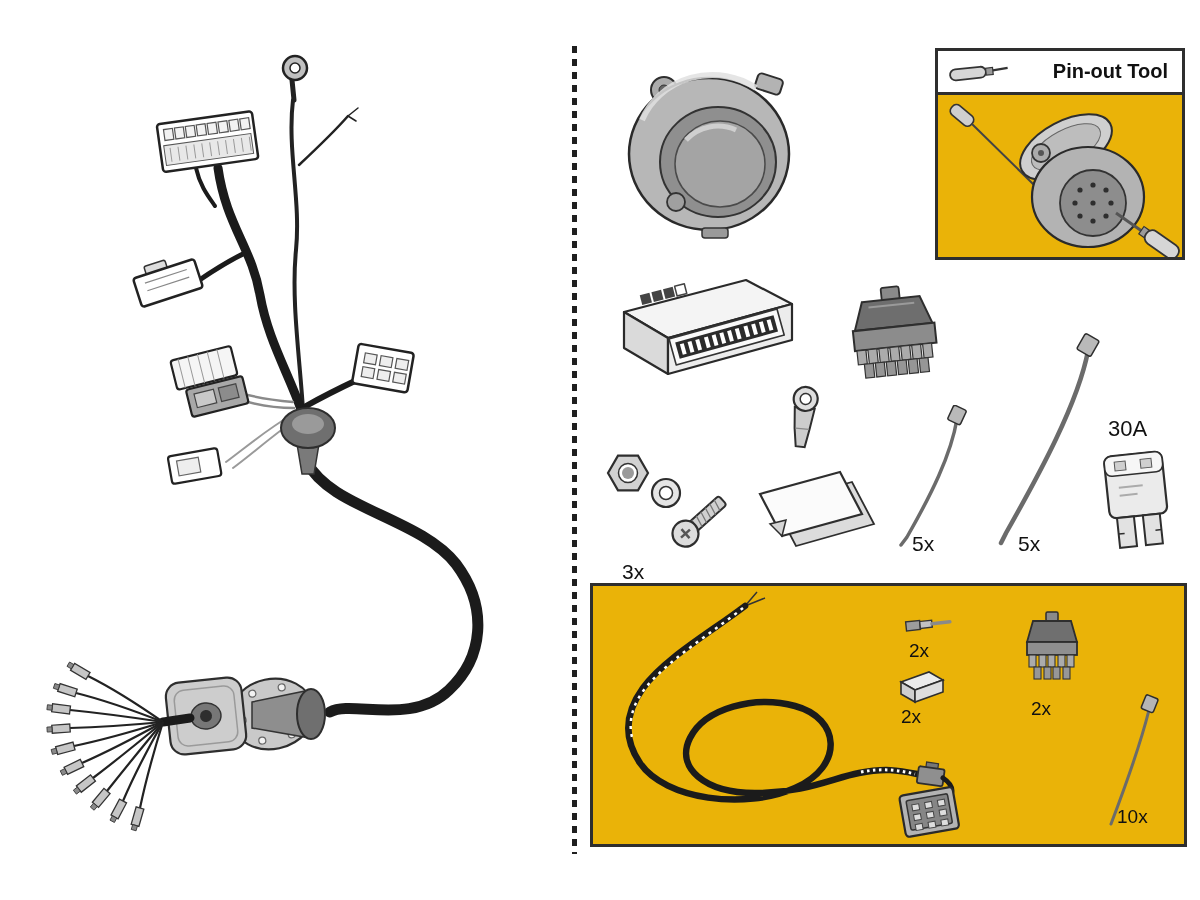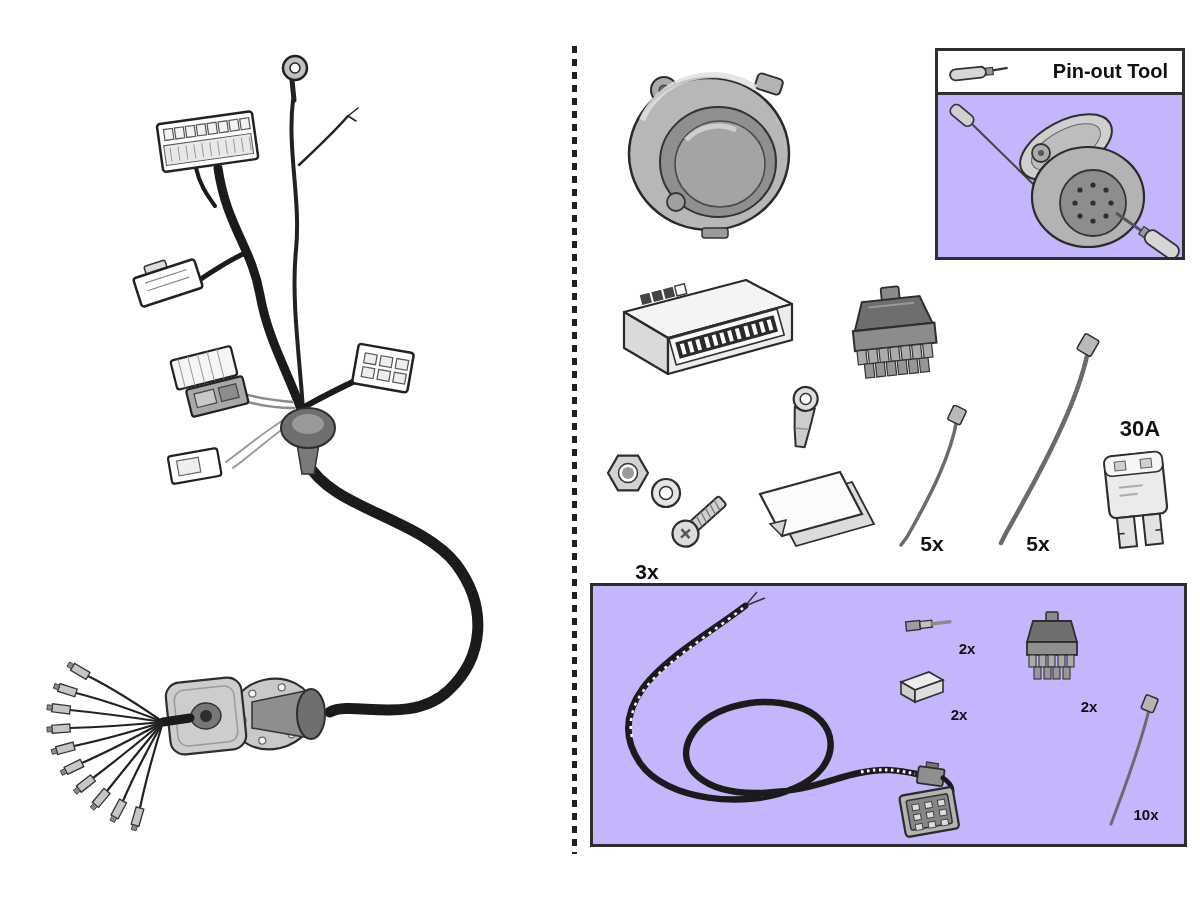--- a/index.html
+++ b/index.html
@@ -1,22 +1,22 @@
 <!DOCTYPE html>
 <html><head>
 <meta charset="utf-8">
 <style>
   html,body{margin:0;padding:0;background:#fff;}
   .page{position:relative;width:1200px;height:900px;background:#fff;overflow:hidden;
         font-family:"Liberation Sans",sans-serif;}
   .abs{position:absolute;}
-  .qty{position:absolute;font-weight:bold;color:#111;font-size:21px;text-align:center;
+  .qty{position:absolute;font-weight:normal;color:#111;font-size:21px;text-align:left;
        font-family:"Liberation Sans",sans-serif;}
-  .qty-sm{font-size:15px;margin-left:38px;}
-  .box{position:absolute;border:3px solid #2e2e2e;background:#c4b5fd;box-sizing:border-box;}
+  .qty-sm{font-size:19px;}
+  .box{position:absolute;border:3px solid #2e2e2e;background:#eab308;box-sizing:border-box;}
   .divider{position:absolute;left:572px;top:46px;width:5px;height:808px;
            background-image:repeating-linear-gradient(180deg,#1f1f1f 0 7px,transparent 7px 13px);}
   .pinout-header{display:flex;align-items:center;height:44px;border-bottom:3px solid #2e2e2e;
                  padding:0 10px;box-sizing:border-box;background:#fff;}
   .pinout-title{flex:1;text-align:right;font-weight:bold;font-size:20px;color:#111;padding-right:4px;}
   svg{display:block;}
 </style>
 </head>
 <body>
 
@@ -414,16 +414,16 @@
       <g>
         <path d="M556,124 C548,156 534,196 518,238" stroke="#6b6b6b" stroke-width="3" fill="none" stroke-linecap="round"></path>
         <g transform="translate(556,118) rotate(22)">
           <rect x="-6" y="-8" width="13" height="15" rx="2" fill="#b5b5b5" stroke="#2e2e2e" stroke-width="1.5"></rect>
         </g>
       </g>
     </svg>
     <div class="qty qty-sm" style="left:316px;top:54px;width:40px">2x</div>
     <div class="qty qty-sm" style="left:308px;top:120px;width:40px">2x</div>
     <div class="qty qty-sm" style="left:438px;top:112px;width:40px">2x</div>
-    <div class="qty qty-sm" style="left:492px;top:220px;width:46px">10x</div>
+    <div class="qty qty-sm" style="left:524px;top:220px;width:46px">10x</div>
   </div>
 
 </div>
 
 </body></html>

